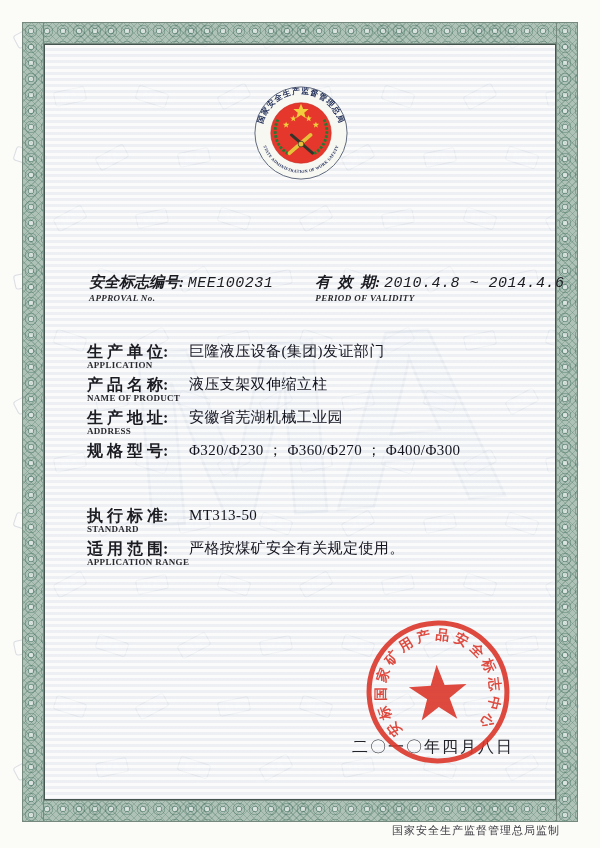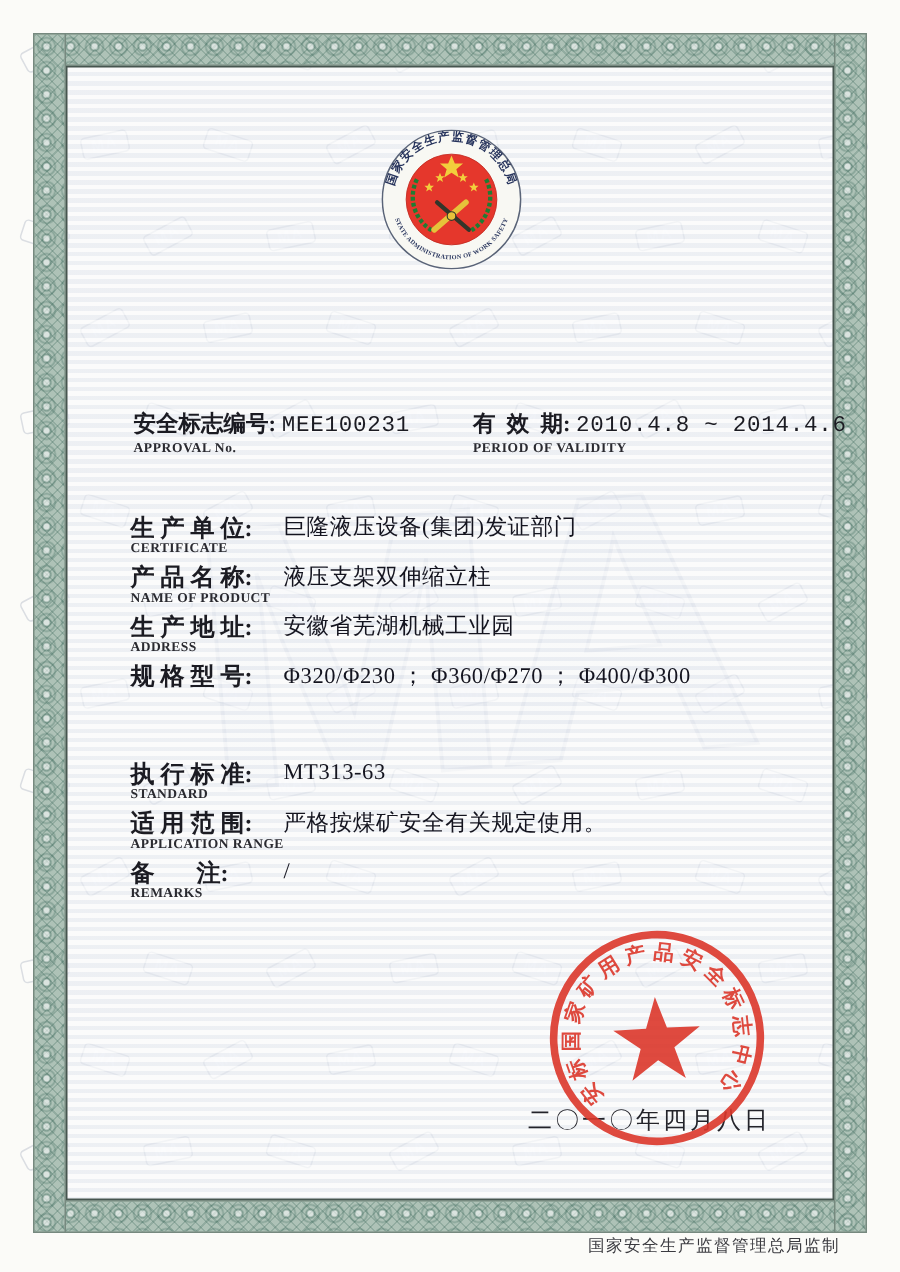--- a/index.html
+++ b/index.html
@@ -35,21 +35,21 @@
 
   
   .emblem{position:absolute;left:208px;top:40px;width:96px;height:96px;}
   .title{position:absolute;left:0;right:0;top:143px;text-align:center;font-size:34px;font-weight:bold;
          letter-spacing:9px;color:#15151a;white-space:nowrap;}
   .subtitle{position:absolute;left:0;right:0;top:186px;text-align:center;font-size:14.5px;font-weight:bold;
             letter-spacing:.2px;color:#1c1c24;white-space:nowrap;}
 
   
   .approval{position:absolute;left:44px;top:228px;right:20px;display:flex;}
-  .ap-block{white-space:nowrap;}
+  .ap-block{white-space:nowrap;font-style:italic;}
   .ap-left{margin-left:0;}
   .ap-right{margin-left:42px;}
   .ap-label{font-size:15px;font-weight:600;white-space:pre;}
   .ap-value{font-size:15px;font-family:"Liberation Mono","DejaVu Sans Mono",monospace;letter-spacing:.5px;}
   .ap-sub{font-size:9px;font-weight:600;letter-spacing:.4px;color:#2a2a30;margin-top:1px;}
 
   
   .fields{position:absolute;left:42px;top:297px;right:24px;}
   .field-row{height:33px;}
   .field-row.gap{margin-top:32px;}
@@ -214,44 +214,40 @@
       </div>
       <div class="ap-block ap-right">
         <span class="ap-label">有  效  期: </span><span class="ap-value">2010.4.8 ~ 2014.4.6</span>
         <div class="ap-sub">PERIOD OF VALIDITY</div>
       </div>
     </div>
 
     <div class="fields">
       <div class="field-row">
         <span class="f-label">生 产 单 位: </span><span class="f-value">巨隆液压设备(集团)发证部门</span>
-        <div class="f-sub">CERTIFICATE</div>
+        <div class="f-sub">APPLICATION</div>
       </div>
       <div class="field-row">
         <span class="f-label">产 品 名 称: </span><span class="f-value">液压支架双伸缩立柱</span>
         <div class="f-sub">NAME OF PRODUCT</div>
       </div>
       <div class="field-row">
         <span class="f-label">生 产 地 址: </span><span class="f-value">安徽省芜湖机械工业园</span>
         <div class="f-sub">ADDRESS</div>
       </div>
       <div class="field-row">
         <span class="f-label">规 格 型 号: </span><span class="f-value">Φ320/Φ230 ； Φ360/Φ270 ； Φ400/Φ300</span>
       </div>
       <div class="field-row gap">
-        <span class="f-label">执 行 标 准: </span><span class="f-value">MT313-63</span>
+        <span class="f-label">执 行 标 准: </span><span class="f-value">MT313-50</span>
         <div class="f-sub">STANDARD</div>
       </div>
       <div class="field-row">
         <span class="f-label">适 用 范 围: </span><span class="f-value">严格按煤矿安全有关规定使用。</span>
         <div class="f-sub">APPLICATION RANGE</div>
-      </div>
-      <div class="field-row">
-        <span class="f-label">备       注: </span><span class="f-value">/</span>
-        <div class="f-sub">REMARKS</div>
       </div>
     </div>
 
     <div class="issue-date">二〇一〇年四月八日</div>
   </div>
 
   <svg class="seal" viewBox="0 0 150 150">
     <defs>
       <path id="sealArc" d="M 38.2 111.8 A 52 52 0 1 1 111.8 111.8" fill="none"></path>
     </defs>

